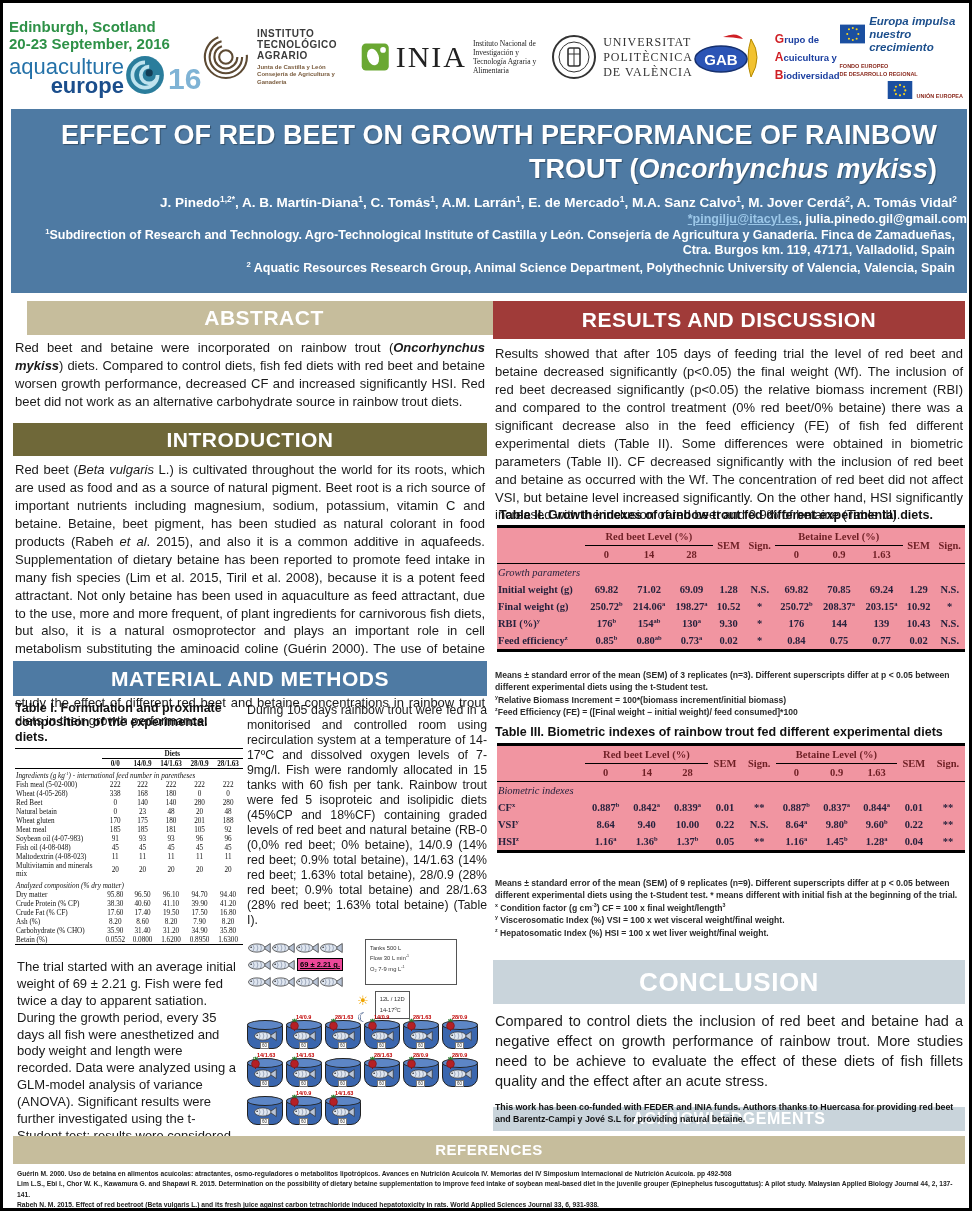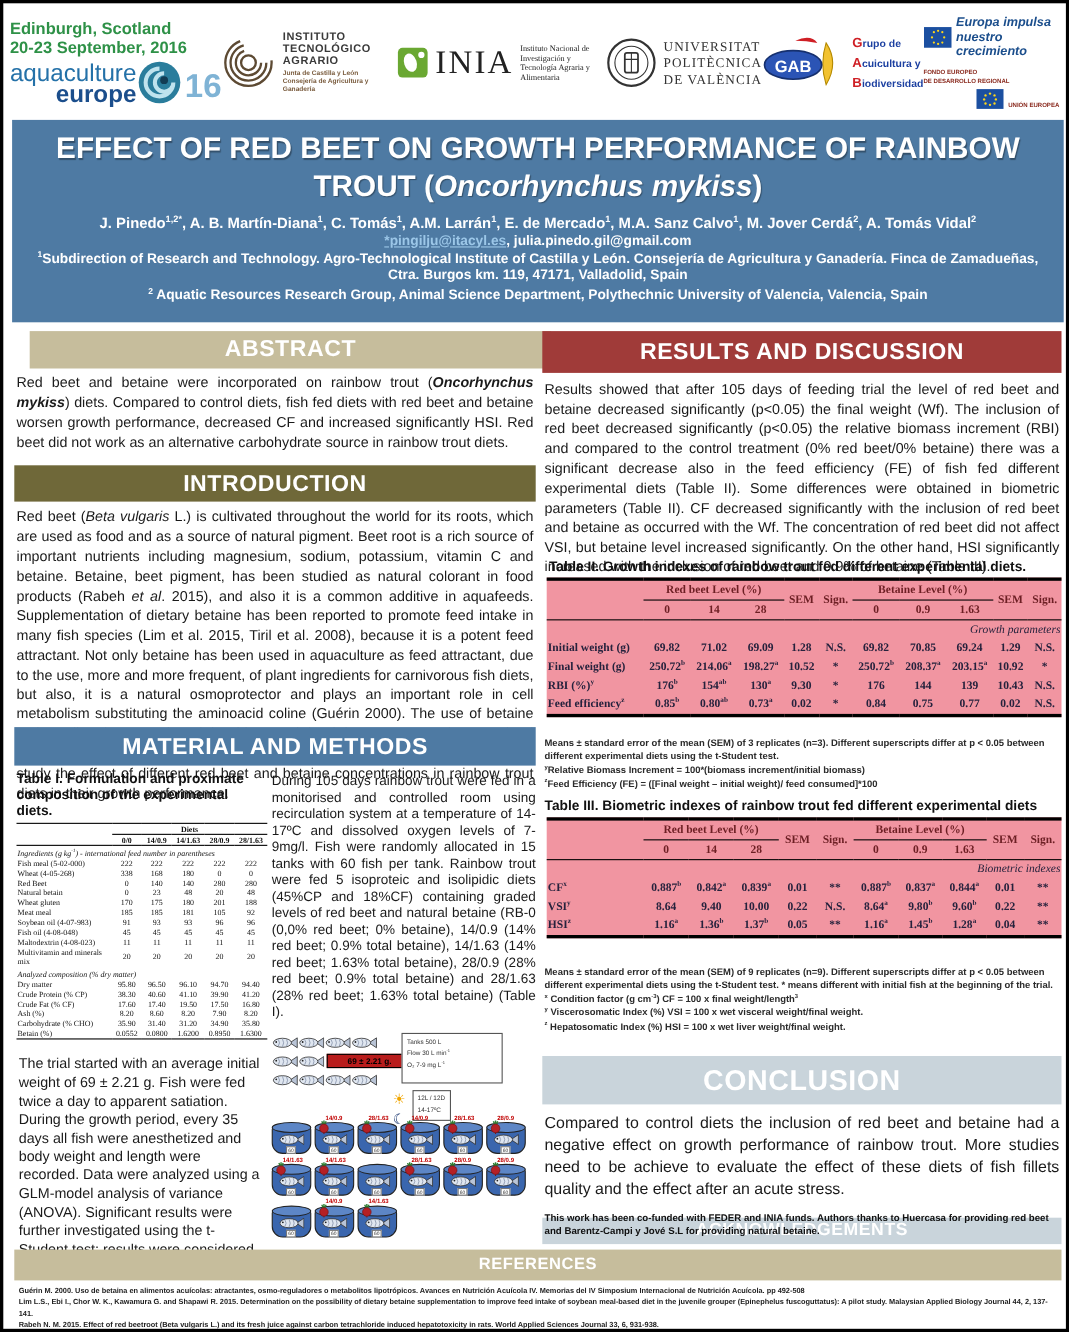--- a/index.html
+++ b/index.html
@@ -29,21 +29,21 @@
   .gab-lines{margin-left:4px;font-size:9.5px;font-weight:bold;color:#1b3fa0;line-height:1.5;}
   .gab-lines b{color:#cf1f25;font-size:12px;}
   .eu{width:170px;font-size:0;}
   .eu-top{display:flex;align-items:center;}
   .eu-tag{font-size:11.5px;font-weight:bold;font-style:italic;color:#1b4e8c;line-height:1.1;margin-left:4px;}
   .eu-fund{font-size:5.5px;color:#8a2a1e;font-weight:bold;margin-top:10px;line-height:1.4;}
   .eu-bottom{display:flex;justify-content:flex-end;align-items:flex-end;margin-top:2px;}
   .eu-union{font-size:5.5px;color:#8a2a1e;font-weight:bold;margin-left:4px;}
 
   
-  .title-block{position:absolute;left:8px;top:106px;width:956px;height:184px;background:#4e7aa3;color:#fff;text-align:center;}
+  .title-block{position:absolute;left:8px;top:106px;width:956px;height:184px;background:#4e7aa3;color:#fff;text-align:right;}
   .main-title{margin:10px 30px 0;font-size:27px;font-weight:bold;line-height:1.25;text-shadow:1px 1px 1px rgba(0,0,0,.35);}
   .authors-line{margin:8px 10px 0;font-size:13.5px;font-weight:bold;}
   .emails{margin-top:2px;font-size:12.5px;font-weight:bold;}
   .emails a{color:#9cc7e8;text-decoration:underline;cursor:pointer;}
   .affil{margin:2px 12px 0;font-size:12.5px;font-weight:bold;line-height:1.25;}
 
   
   .bar{position:absolute;color:#fff;font-weight:bold;text-align:center;letter-spacing:.5px;}
   .bar-abstract{left:24px;top:298px;width:474px;height:34px;background:#c6bd9c;font-size:21px;line-height:34px;}
   .bar-intro{left:10px;top:420px;width:474px;height:33px;background:#6f6839;font-size:21px;line-height:33px;}
@@ -80,32 +80,32 @@
   .t3-title{left:492px;top:722px;width:466px;}
   .ptable-wrap{position:absolute;}
   .t2-wrap{left:494px;top:522px;width:468px;}
   .t3-wrap{left:494px;top:740px;width:468px;}
   table.ptable{width:100%;border-collapse:collapse;background:#f195a1;font-family:"Liberation Serif",serif;color:#26223d;border-top:3px solid #000;border-bottom:3px solid #000;}
   .ptable th,.ptable td{padding:3px 1px;text-align:center;font-size:10.5px;font-weight:bold;}
   .ptable thead th{color:#6d1f24;}
   .ptable thead{border-bottom:1.5px solid #000;}
   .ptable .group-h{border-bottom:1.2px solid #000;}
   .ptable .lab-col{width:86px;}
-  .ptable .sect{font-style:italic;text-align:right;font-weight:normal;color:#26223d;margin-top:28px;}
+  .ptable .sect{font-style:italic;text-align:left;font-weight:normal;color:#26223d;margin-top:28px;}
   .ptable .rowlab{text-align:left;}
   .fnotes{position:absolute;font-size:8.6px;font-weight:bold;color:#2b2b2b;line-height:1.45;list-style:none;margin:0;padding:0;}
   .fn2{left:492px;top:666px;width:468px;}
   .fn3{left:492px;top:874px;width:468px;}
 
   
   .figure{position:absolute;left:244px;top:936px;width:240px;height:192px;}
   .school{position:absolute;left:0;top:0;width:130px;}
   .school-row{display:flex;align-items:center;height:17px;}
   .fish{width:24px;height:12px;flex:0 0 auto;}
-  .weight-box{border:1px solid #000;background:#b91c1c;font-size:7.5px;font-weight:bold;padding:1px 18px;margin-left:2px;white-space:nowrap;}
+  .weight-box{border:1px solid #000;background:#ec4899;font-size:7.5px;font-weight:bold;padding:1px 2px;margin-left:2px;white-space:nowrap;text-decoration:underline;}
   .info-box{position:absolute;left:118px;top:0;width:92px;height:46px;border:1px solid #555;background:#fff;font-size:5.8px;color:#333;padding:3px 4px;box-sizing:border-box;line-height:1.8;}
   .daynight{position:absolute;left:110px;top:52px;display:flex;align-items:flex-start;}
   .sun-icon{color:#f0a500;font-size:13px;line-height:1;}
   .moon-icon{color:#1f3b73;font-size:13px;line-height:1;display:block;margin-top:2px;}
   .photo-box{border:1px solid #555;background:#fff;font-size:5.8px;color:#333;padding:2px 4px;margin-left:6px;line-height:1.9;}
   .tanks{position:absolute;left:0;top:76px;width:240px;}
   .tank-row{display:flex;margin-bottom:4px;}
   .tank-wrap{position:relative;width:38px;height:34px;margin-right:1px;padding-top:8px;box-sizing:border-box;}
   .diet-label{position:absolute;top:-1px;left:10px;font-size:5.5px;font-weight:bold;color:#c00000;white-space:nowrap;z-index:3;}
   .beet{position:absolute;top:3px;left:2px;width:13px;height:13px;z-index:2;}

